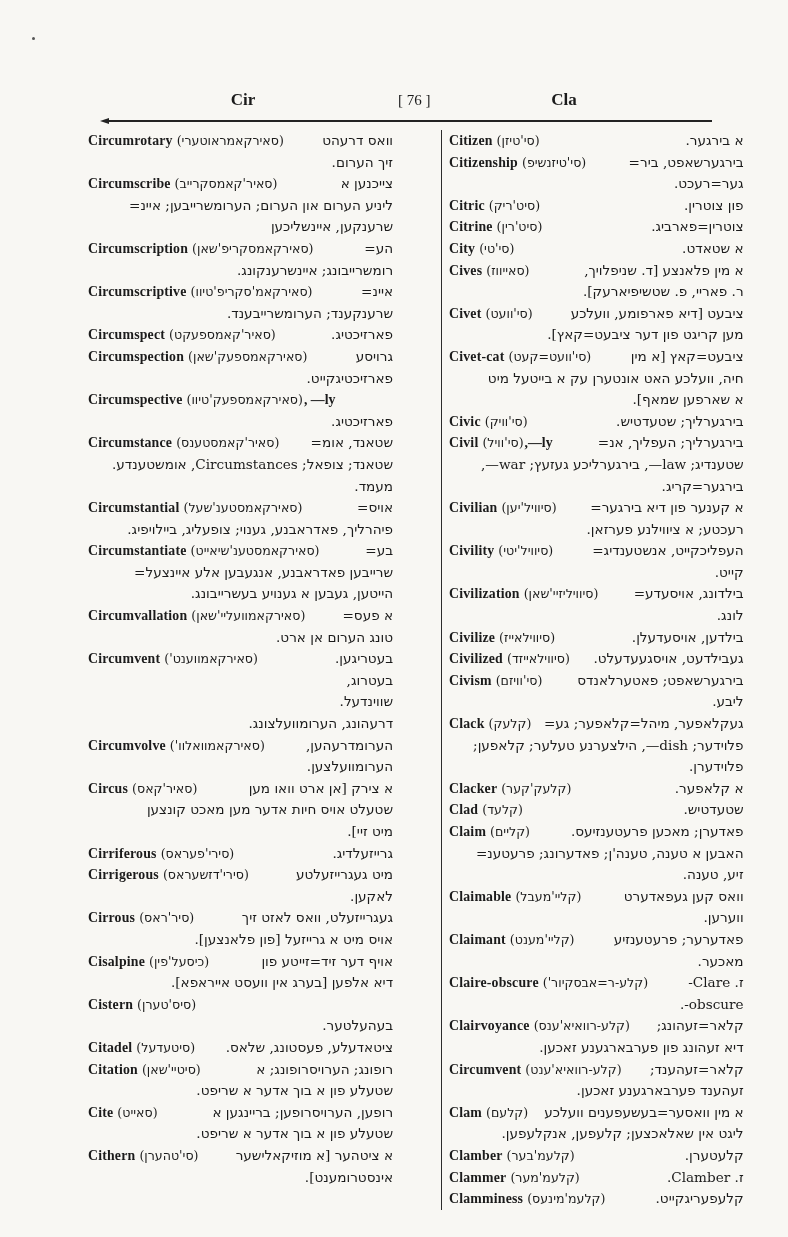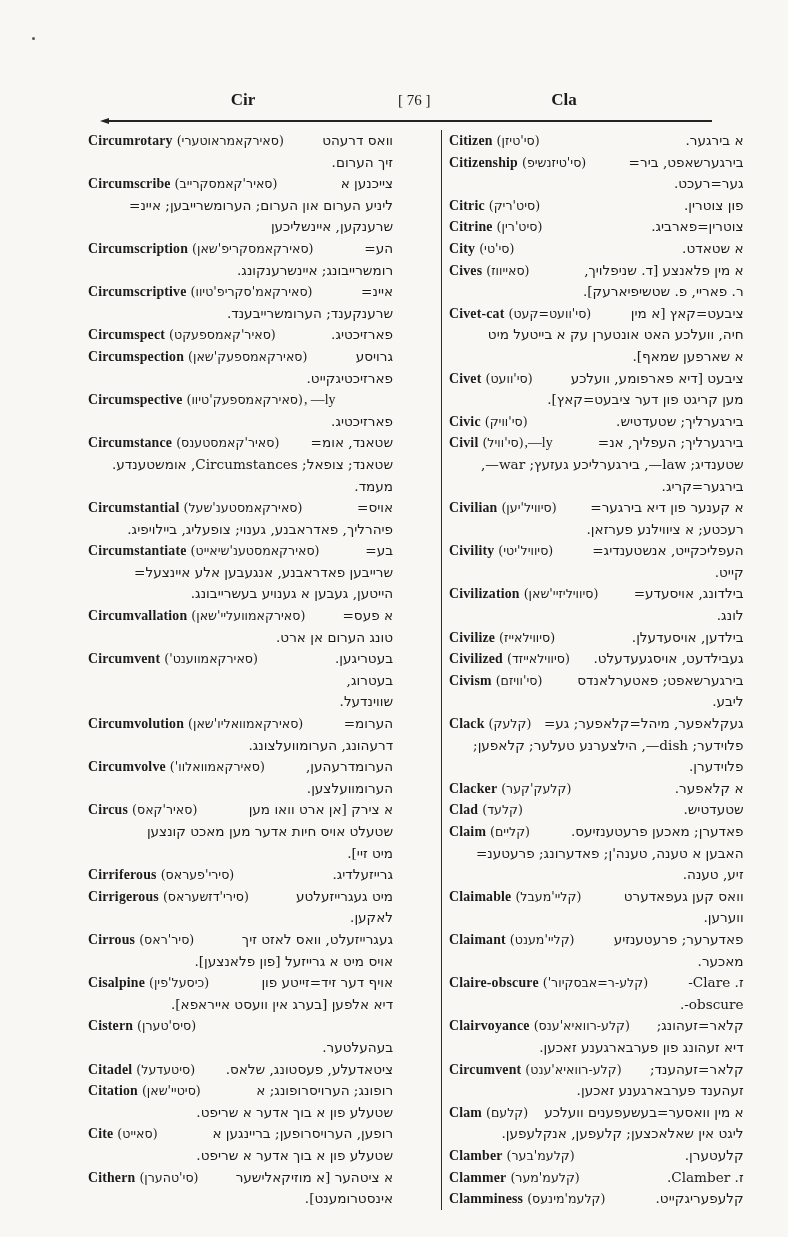--- a/index.html
+++ b/index.html
@@ -47,21 +47,21 @@
   .entry{font-size:13.8px;line-height:21.6px;}
   .eline1{display:flex;align-items:baseline;white-space:nowrap;}
   .hw{
     font-family:"Liberation Serif","DejaVu Serif",serif;
     font-weight:600;letter-spacing:.2px;
   }
   .ph{
     font-family:"DejaVu Serif","DejaVu Sans",sans-serif;
     font-size:12.6px;margin-left:4px;
   }
-  .sfx{font-weight:normal;margin-left:1px;}
+  .sfx{font-weight:bold;margin-left:1px;}
   .frag{
     flex:1;text-align:right;
     font-family:"DejaVu Serif","DejaVu Sans",sans-serif;
     font-size:13.6px;
     padding-left:6px;
   }
   .cont{
     margin-left:24px;text-align:right;white-space:nowrap;
     font-family:"DejaVu Serif","DejaVu Sans",sans-serif;
     font-size:13.6px;
@@ -182,24 +182,20 @@
   </div>
 
   <div class="entry">
     <div class="eline1">
       <span class="frag" dir="rtl">בעטרוג,</span>
     </div>
   <div class="cont" dir="auto">שווינדעל.</div>
         </div>
 
   <div class="entry">
-    <div class="eline1">
-      <span class="hwgrp"><span class="hw">Circumvolution</span><span class="ph" dir="rtl">(סאירקאמוואליו'שאן)</span></span>
-      <span class="frag" dir="rtl">הערומ=</span>
-    </div>
   <div class="cont" dir="auto">דרעהונג, הערומוועלצונג.</div>
         </div>
 
   <div class="entry">
     <div class="eline1">
       <span class="hwgrp"><span class="hw">Circumvolve</span><span class="ph" dir="rtl">(סאירקאמוואלוו')</span></span>
       <span class="frag" dir="rtl">הערומדרעהען,</span>
     </div>
   <div class="cont" dir="auto">הערומוועלצען.</div>
         </div>
@@ -322,37 +318,37 @@
   <div class="entry">
     <div class="eline1">
       <span class="hwgrp"><span class="hw">Cives</span><span class="ph" dir="rtl">(סאייווז)</span></span>
       <span class="frag" dir="rtl">א מין פלאנצע [ד. שניפלויך,</span>
     </div>
   <div class="cont" dir="auto">ר. פאריי, פ. שטשיפיארעק].</div>
         </div>
 
   <div class="entry">
     <div class="eline1">
+      <span class="hwgrp"><span class="hw">Civet</span><span class="ph" dir="rtl">(סי'וועט)</span></span>
+      <span class="frag" dir="rtl">ציבעט [דיא פארפומע, וועלכע</span>
+    </div>
+  <div class="cont" dir="auto">מען קריגט פון דער ציבעט=קאץ].</div>
+        </div>
+
+  <div class="entry">
+    <div class="eline1">
       <span class="hwgrp"><span class="hw">Civet-cat</span><span class="ph" dir="rtl">(סי'וועט=קעט)</span></span>
       <span class="frag" dir="rtl">ציבעט=קאץ [א מין</span>
     </div>
   <div class="cont" dir="auto">חיה, וועלכע האט אונטערן עק א בייטעל מיט</div>
           <div class="cont" dir="auto">א שארפען שמאף].</div>
         </div>
 
   <div class="entry">
     <div class="eline1">
-      <span class="hwgrp"><span class="hw">Civet</span><span class="ph" dir="rtl">(סי'וועט)</span></span>
-      <span class="frag" dir="rtl">ציבעט [דיא פארפומע, וועלכע</span>
-    </div>
-  <div class="cont" dir="auto">מען קריגט פון דער ציבעט=קאץ].</div>
-        </div>
-
-  <div class="entry">
-    <div class="eline1">
       <span class="hwgrp"><span class="hw">Civic</span><span class="ph" dir="rtl">(סי'וויק)</span></span>
       <span class="frag" dir="rtl">בירגערליך; שטעדטיש.</span>
     </div>
   </div>
 
   <div class="entry">
     <div class="eline1">
       <span class="hwgrp"><span class="hw">Civil</span><span class="ph" dir="rtl">(סי'וויל)</span><span class="sfx">,—ly</span></span>
       <span class="frag" dir="rtl">בירגערליך; העפליך, אנ=</span>
     </div>

